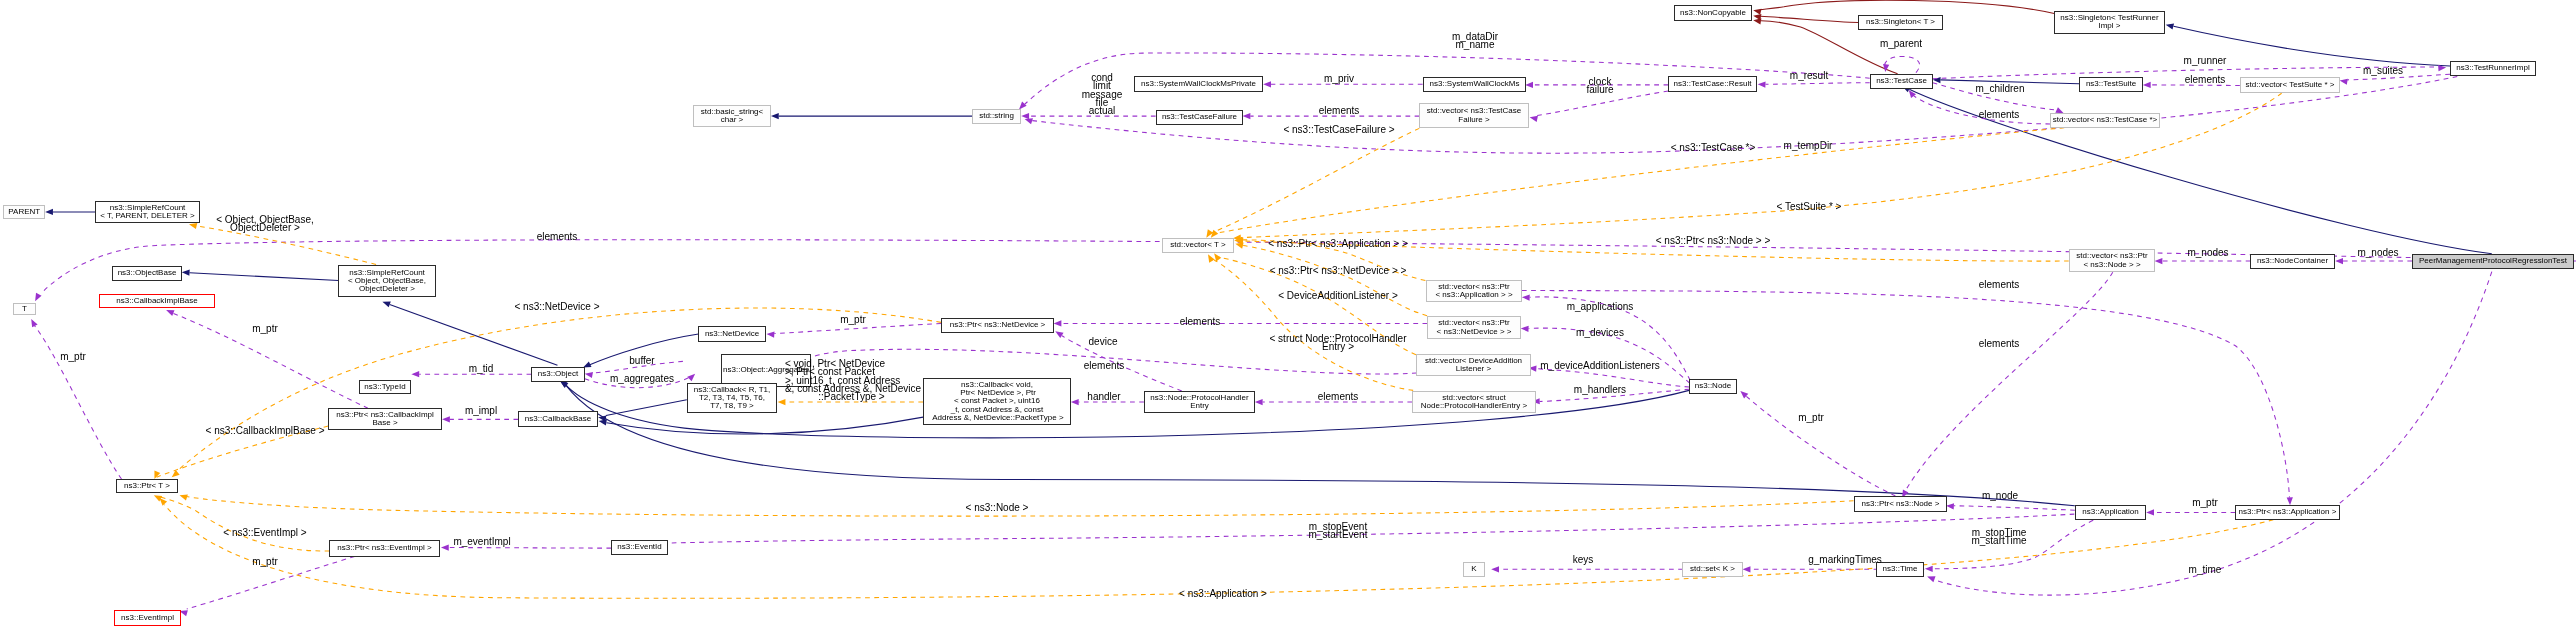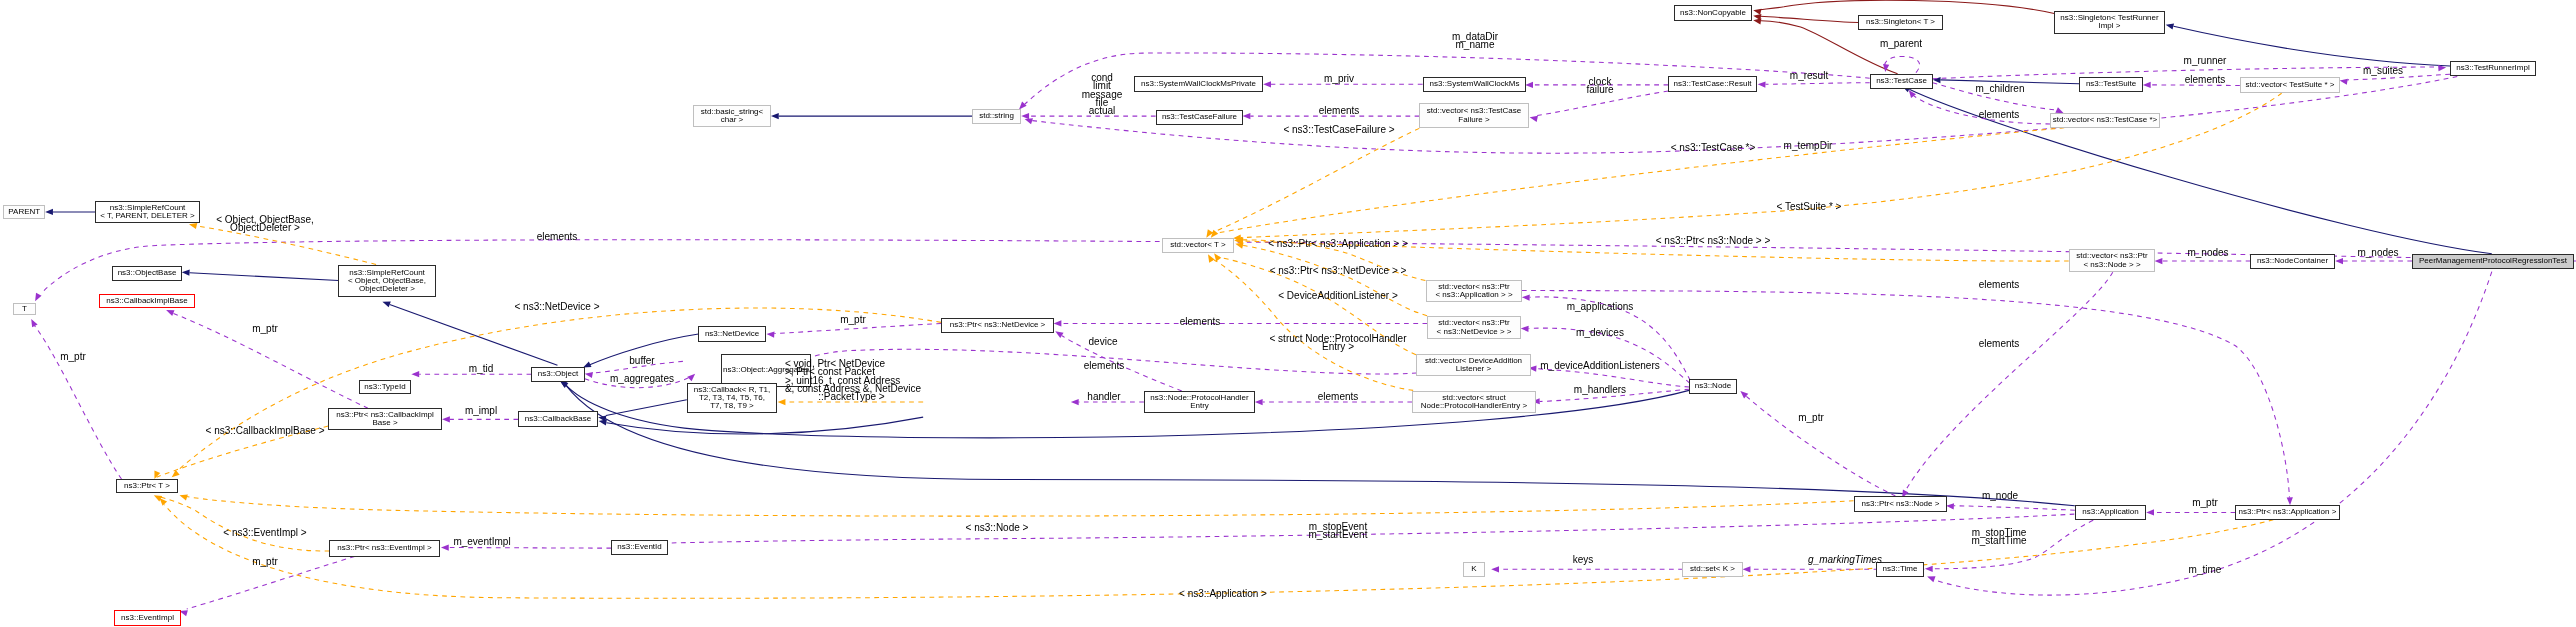--- a/index.html
+++ b/index.html
@@ -183,31 +183,32 @@
     <div class="node solid" style="left: 1134px; top: 76px; width: 129px; height: 16px;"><div>ns3::SystemWallClockMsPrivate</div></div>
     <div class="node solid" style="left: 1423px; top: 77px; width: 103px; height: 15px;"><div>ns3::SystemWallClockMs</div></div>
     <div class="node solid" style="left: 1668px; top: 76px; width: 89px; height: 16px;"><div>ns3::TestCase::Result</div></div>
     <div class="node solid" style="left: 1156px; top: 110px; width: 87px; height: 14.5px;"><div>ns3::TestCaseFailure</div></div>
     <div class="node grey" style="left: 1419px; top: 103px; width: 110px; height: 25px;"><div>std::vector&lt; ns3::TestCase</div><div>Failure &gt;</div></div>
     <div class="node grey" style="left: 693px; top: 105px; width: 78px; height: 22px;"><div>std::basic_string&lt;</div><div>char &gt;</div></div>
     <div class="node grey" style="left: 972px; top: 109px; width: 49px; height: 15px;"><div>std::string</div></div>
     <div class="node grey" style="left: 3.3px; top: 205px; width: 42px; height: 14px;"><div>PARENT</div></div>
     <div class="node solid" style="left: 95px; top: 201px; width: 105px; height: 22px;"><div>ns3::SimpleRefCount</div><div>&lt; T, PARENT, DELETER &gt;</div></div>
     <div class="node solid" style="left: 112px; top: 266px; width: 70px; height: 14.5px;"><div>ns3::ObjectBase</div></div>
-    <div class="node red" style="left: 99px; top: 294px; width: 96px; height: 14px;"><div>ns3::CallbackImplBase</div></div>
+    <div class="node red" style="left: 99px; top: 294px; width: 116px; height: 14px;"><div>ns3::CallbackImplBase</div></div>
     <div class="node solid" style="left: 338px; top: 265px; width: 98px; height: 32px;"><div>ns3::SimpleRefCount</div><div>&lt; Object, ObjectBase,</div><div>ObjectDeleter &gt;</div></div>
     <div class="node grey" style="left: 13px; top: 303px; width: 23px; height: 12.3px;"><div>T</div></div>
     <div class="node solid" style="left: 359px; top: 380px; width: 52px; height: 14px;"><div>ns3::TypeId</div></div>
     <div class="node solid" style="left: 328px; top: 408px; width: 114px; height: 22px;"><div>ns3::Ptr&lt; ns3::CallbackImpl</div><div>Base &gt;</div></div>
     <div class="node solid" style="left: 531px; top: 367px; width: 54px; height: 14.5px;"><div>ns3::Object</div></div>
     <div class="node solid" style="left: 518px; top: 411px; width: 80px; height: 15.6px;"><div>ns3::CallbackBase</div></div>
     <div class="node solid" style="left: 698px; top: 326px; width: 68px; height: 16px;"><div>ns3::NetDevice</div></div>
     <div class="node solid" style="left: 721px; top: 354px; width: 90px; height: 33px;"><div>ns3::Object::Aggregates</div></div>
     <div class="node solid" style="left: 687px; top: 383px; width: 90px; height: 29.5px;"><div>ns3::Callback&lt; R, T1,</div><div>T2, T3, T4, T5, T6,</div><div>T7, T8, T9 &gt;</div></div>
     <div class="node solid" style="left: 941px; top: 318px; width: 113px; height: 14.5px;"><div>ns3::Ptr&lt; ns3::NetDevice &gt;</div></div>
+    <div class="node solid" style="left: 923px; top: 378px; width: 148px; height: 47px;"><div>ns3::Callback&lt; void,</div><div> Ptr&lt; NetDevice &gt;, Ptr</div><div>&lt; const Packet &gt;, uint16</div><div>_t, const Address &amp;, const</div><div> Address &amp;, NetDevice::PacketType &gt;</div></div>
     <div class="node solid" style="left: 1144px; top: 391px; width: 111px; height: 22px;"><div>ns3::Node::ProtocolHandler</div><div>Entry</div></div>
     <div class="node grey" style="left: 1162px; top: 238px; width: 72px; height: 14.5px;"><div>std::vector&lt; T &gt;</div></div>
     <div class="node grey" style="left: 1426px; top: 280px; width: 96px; height: 22px;"><div>std::vector&lt; ns3::Ptr</div><div>&lt; ns3::Application &gt; &gt;</div></div>
     <div class="node grey" style="left: 1427px; top: 316px; width: 94px; height: 23px;"><div>std::vector&lt; ns3::Ptr</div><div>&lt; ns3::NetDevice &gt; &gt;</div></div>
     <div class="node grey" style="left: 1416px; top: 354px; width: 115px; height: 22px;"><div>std::vector&lt; DeviceAddition</div><div>Listener &gt;</div></div>
     <div class="node grey" style="left: 1412px; top: 391px; width: 124px; height: 22px;"><div>std::vector&lt; struct</div><div>Node::ProtocolHandlerEntry &gt;</div></div>
     <div class="node solid" style="left: 1689px; top: 379px; width: 48px; height: 14.5px;"><div>ns3::Node</div></div>
     <div class="node grey" style="left: 2069px; top: 249px; width: 86px; height: 23px;"><div>std::vector&lt; ns3::Ptr</div><div>&lt; ns3::Node &gt; &gt;</div></div>
     <div class="node solid" style="left: 2250px; top: 254px; width: 85px; height: 14.5px;"><div>ns3::NodeContainer</div></div>
     <div class="node highlight" style="left: 2412px; top: 254px; width: 162px; height: 14.5px;"><div>PeerManagementProtocolRegressionTest</div></div>
@@ -266,21 +267,21 @@
     <div class="elbl" style="left: 2208px; top: 253px; transform: translate(-50%, -50%);"><div>m_nodes</div></div>
     <div class="elbl" style="left: 2378px; top: 253px; transform: translate(-50%, -50%);"><div>m_nodes</div></div>
     <div class="elbl" style="left: 1999px; top: 344px; transform: translate(-50%, -50%);"><div>elements</div></div>
     <div class="elbl" style="left: 1999px; top: 285px; transform: translate(-50%, -50%);"><div>elements</div></div>
     <div class="elbl" style="left: 1811px; top: 418px; transform: translate(-50%, -50%);"><div>m_ptr</div></div>
     <div class="elbl" style="left: 2000px; top: 496px; transform: translate(-50%, -50%);"><div>m_node</div></div>
     <div class="elbl" style="left: 2205px; top: 503px; transform: translate(-50%, -50%);"><div>m_ptr</div></div>
     <div class="elbl" style="left: 1999px; top: 537px; transform: translate(-50%, -50%);"><div>m_stopTime</div><div>m_startTime</div></div>
     <div class="elbl" style="left: 2205px; top: 570px; transform: translate(-50%, -50%);"><div>m_time</div></div>
     <div class="elbl" style="left: 1583px; top: 560px; transform: translate(-50%, -50%);"><div>keys</div></div>
-    <div class="elbl" style="left: 1845px; top: 560px; transform: translate(-50%, -50%); font-style: italic;"><div>g_markingTimes</div></div>
-    <div class="elbl" style="left: 997px; top: 508px; transform: translate(-50%, -50%); margin-top: 20px;"><div>&lt; ns3::Node &gt;</div></div>
+    <div class="elbl" style="left: 1845px; top: 560px; transform: translate(-50%, -50%);"><div>g_markingTimes</div></div>
+    <div class="elbl" style="left: 997px; top: 508px; transform: translate(-50%, -50%);"><div>&lt; ns3::Node &gt;</div></div>
     <div class="elbl" style="left: 1199px; top: 594px; transform: translate(-50%, -50%); margin-left: 24px;"><div>&lt; ns3::Application &gt;</div></div>
     <div class="elbl" style="left: 265px; top: 533px; transform: translate(-50%, -50%);"><div>&lt; ns3::EventImpl &gt;</div></div>
     <div class="elbl" style="left: 1338px; top: 531px; transform: translate(-50%, -50%);"><div>m_stopEvent</div><div>m_startEvent</div></div>
     <div class="elbl" style="left: 482px; top: 542px; transform: translate(-50%, -50%);"><div>m_eventImpl</div></div>
     <div class="elbl" style="left: 265px; top: 562px; transform: translate(-50%, -50%);"><div>m_ptr</div></div>
   </div>
 
 
 </body></html>

